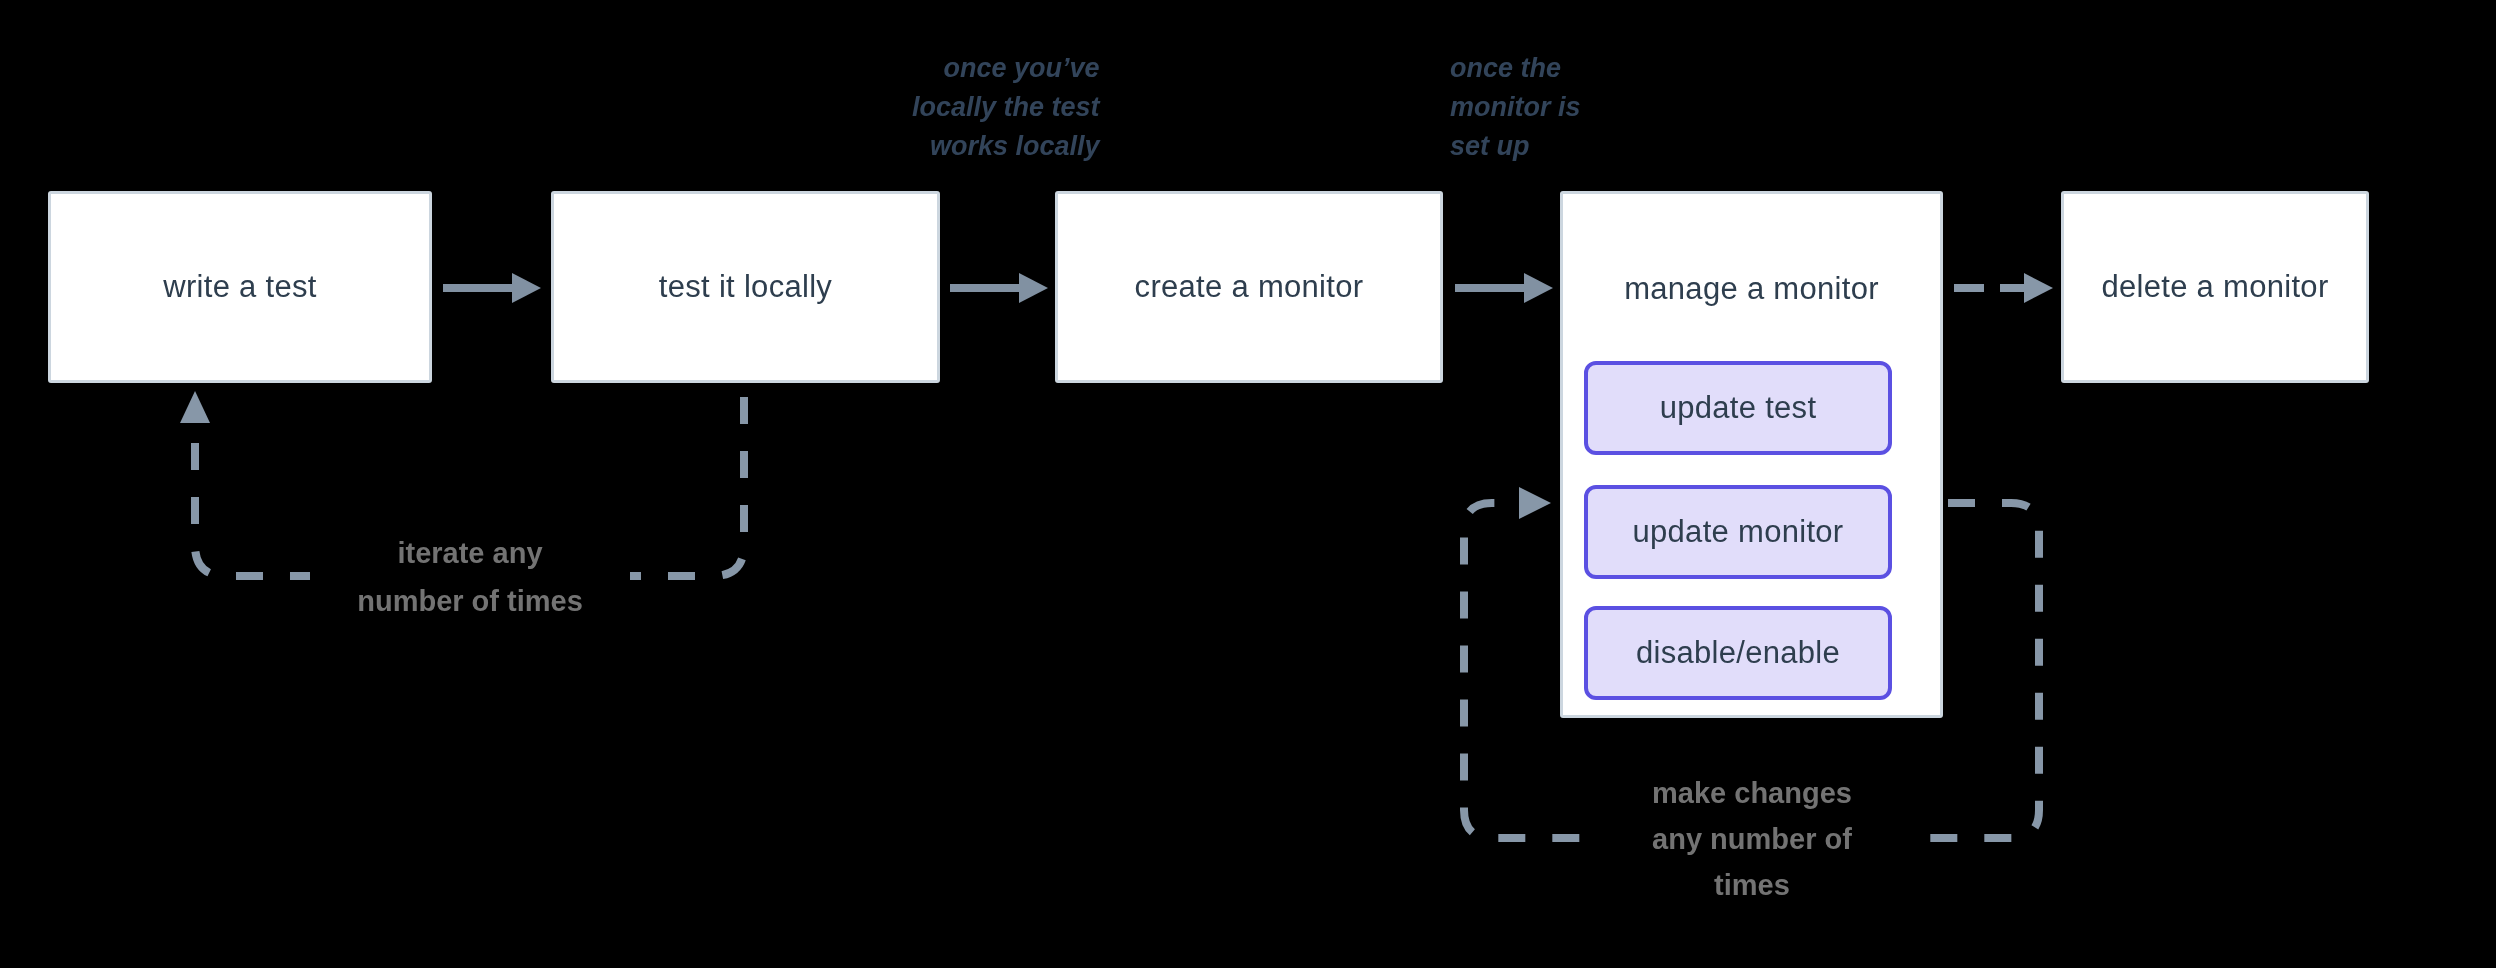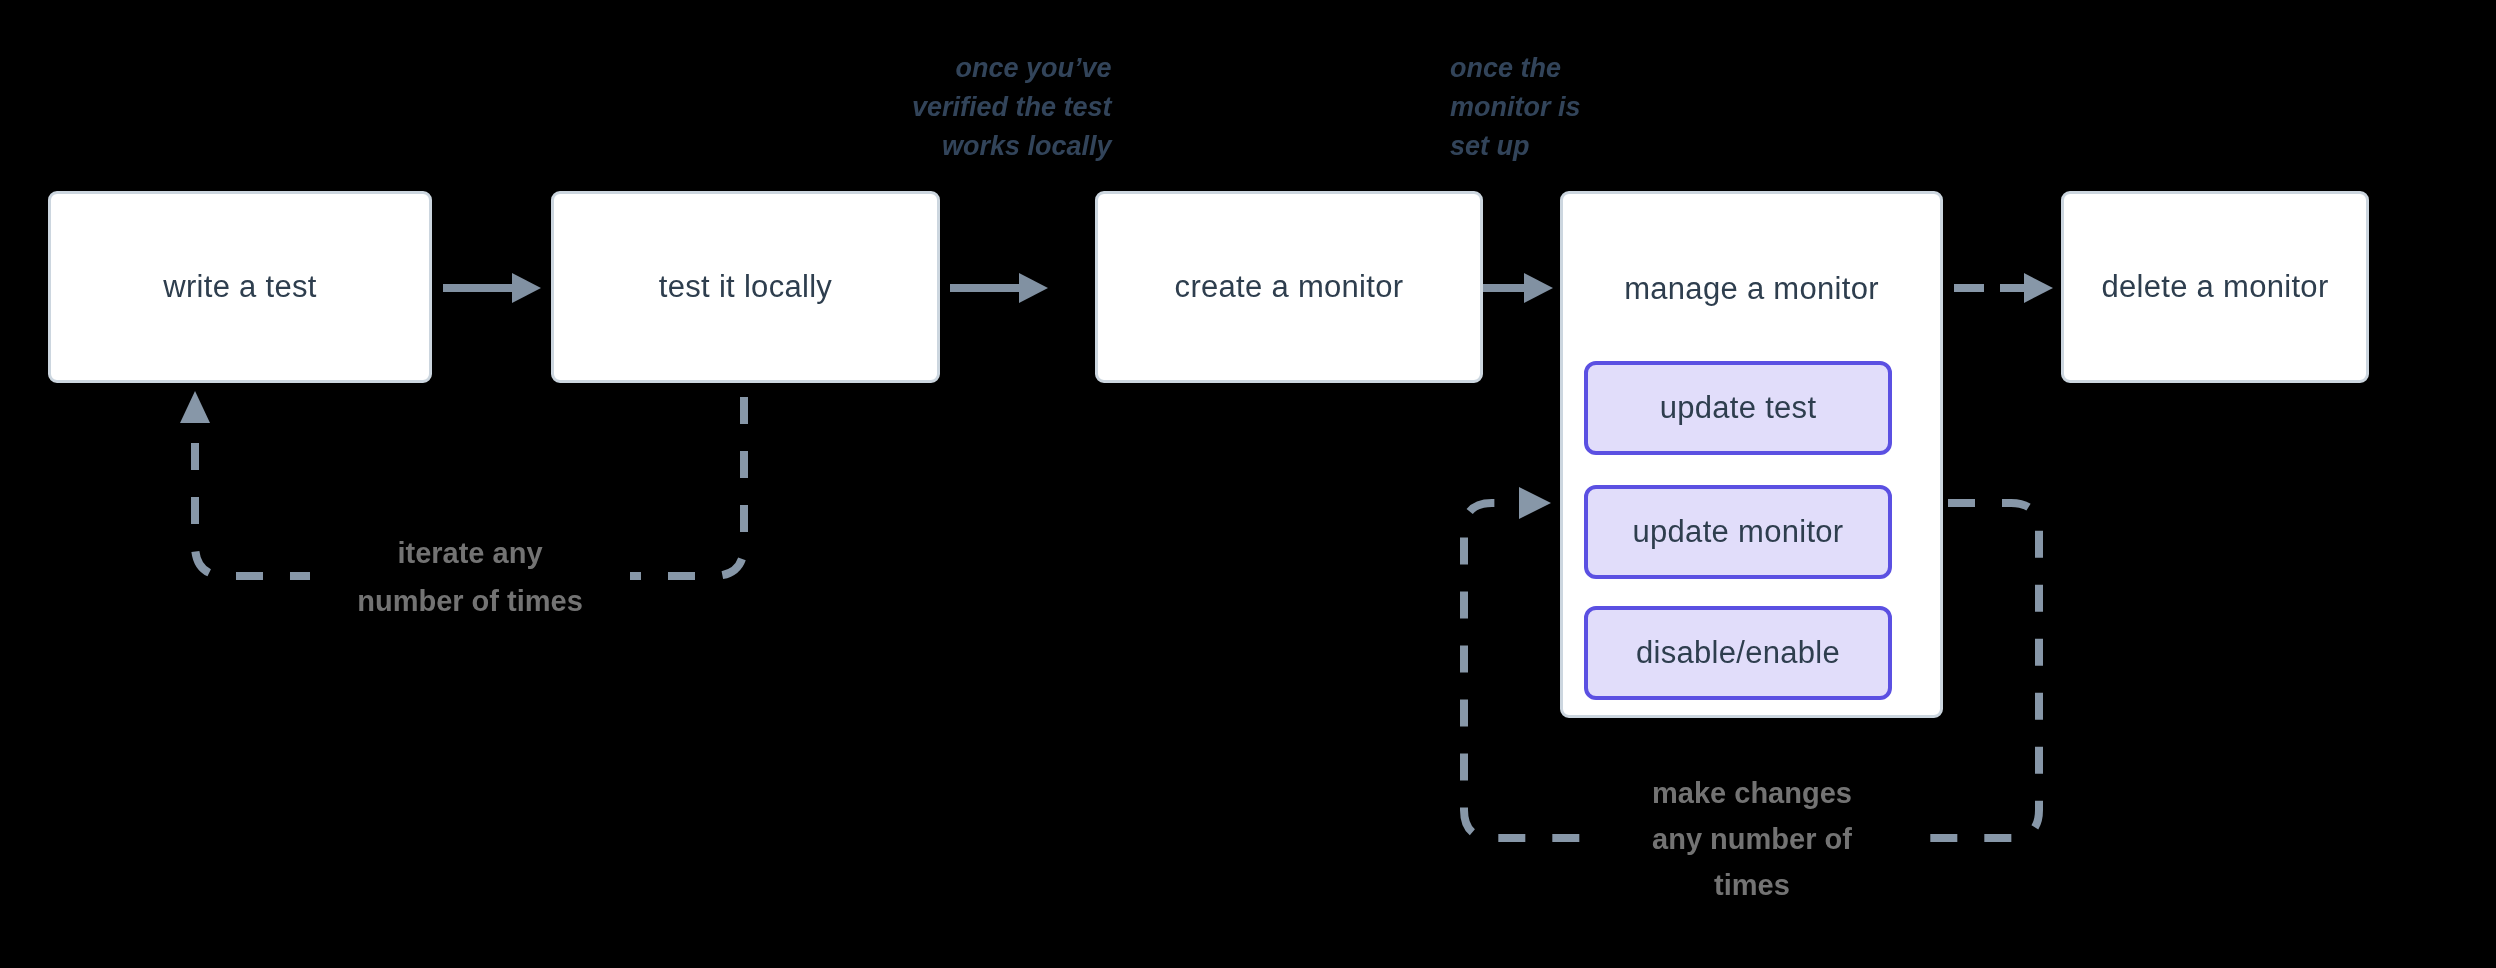--- a/index.html
+++ b/index.html
@@ -19,21 +19,21 @@
     position: absolute;
     left: 0;
     top: 0;
     width: 2496px;
     height: 968px;
   }
   .node {
     position: absolute;
     background: #ffffff;
     border: 3px solid #ccd6df;
-    border-radius: 9px;
+    border-radius: 3px;
     box-sizing: border-box;
     display: flex;
     align-items: center;
     justify-content: center;
   }
   .node-label {
     font-size: 31px;
     color: #2e3e4e;
     letter-spacing: 0.3px;
     white-space: nowrap;
@@ -98,21 +98,21 @@
   .loop-label.make-changes {
     left: 1592px;
     top: 770px;
     width: 320px;
     font-size: 29px;
     line-height: 46px;
   }
   
   .node.write-test     { left: 48px;   top: 191px; width: 384px; height: 192px; }
   .node.test-locally   { left: 551px;  top: 191px; width: 389px; height: 192px; }
-  .node.create-monitor { left: 1055px; top: 191px; width: 388px; height: 192px; margin-left: 40px; }
+  .node.create-monitor { left: 1055px; top: 191px; width: 388px; height: 192px; }
   .node.manage         { left: 1560px; top: 191px; width: 383px; height: 527px; }
   .node.delete-monitor { left: 2061px; top: 191px; width: 308px; height: 192px; }
   .subnode.update-test    { top: 167px; }
   .subnode.update-monitor { top: 291px; }
   .subnode.disable-enable { top: 412px; }
   .annotation.verified { left: 912px;  top: 49px; text-align: right; }
   .annotation.setup    { left: 1450px; top: 49px; }
 </style>
 </head>
 <body>
@@ -178,21 +178,21 @@
       <span class="node-label">disable/enable</span>
     </div>
   </div>
 
   <div class="node delete-monitor">
     <span class="node-label">delete a monitor</span>
   </div>
 
   <div class="annotation verified">
     <span>once you’ve</span>
-    <span>verified the test</span>
+    <span>locally the test</span>
     <span>works locally</span>
   </div>
 
   <div class="annotation setup">
     <span>once the</span>
     <span>monitor is</span>
     <span>set up</span>
   </div>
 
   <div class="loop-label iterate">

